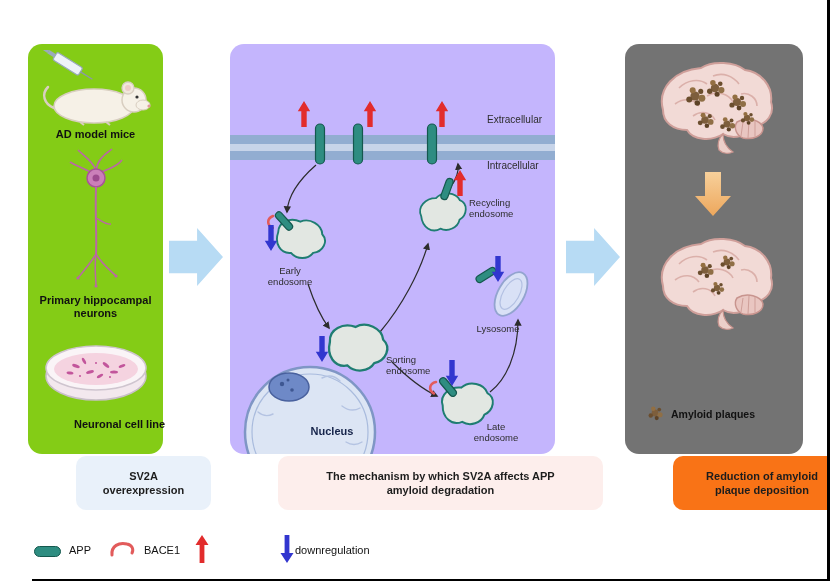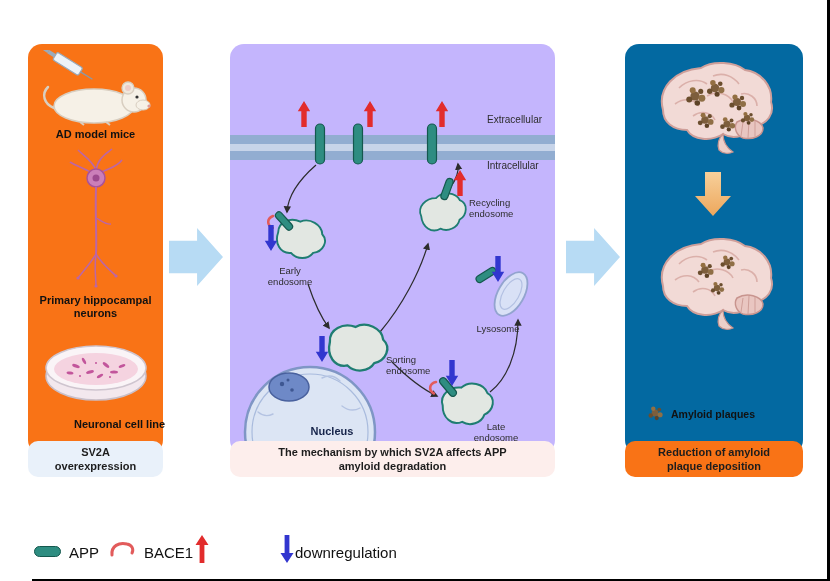--- a/index.html
+++ b/index.html
@@ -1,48 +1,48 @@
 <!DOCTYPE html>
 <html><head>
 <meta charset="utf-8">
 <style>
   html,body { margin:0; padding:0; background:#ffffff; }
   .canvas {
     position:relative; width:830px; height:581px; background:#ffffff;
     font-family:"Liberation Sans", sans-serif; overflow:hidden;
   }
   .panel { position:absolute; top:44px; height:410px; border-radius:14px; }
-  .panel-left  { left:28px;  width:135px; background:#f97316; }
+  .panel-left  { left:28px;  width:135px; background:#84cc16; }
   .panel-mid   { left:230px; width:325px; background:#c4b5fd; overflow:hidden; }
-  .panel-right { left:625px; width:178px; background:#0369a1; }
+  .panel-right { left:625px; width:178px; background:#737373; }
   .cap {
-    position:absolute; top:441px; height:36px; border-radius:10px;
+    position:absolute; top:456px; height:54px; border-radius:10px;
     display:flex; flex-direction:column; align-items:center; justify-content:center;
-    font-weight:bold; font-size:11px; line-height:1.3; text-align:center; color:#1d1d1d;
+    font-weight:bold; font-size:11px; line-height:1.3; text-align:center; color:#1d1d1d;margin-left:48px;
   }
   .cap-left  { left:28px;  width:135px; background:#e9f1fa; }
   .cap-mid   { left:230px; width:325px; background:#fdeeec; }
   .cap-right { left:625px; width:178px; background:#f97316; }
   .flow {
     position:absolute; top:228px; width:54px; height:58px; background:#b7dbf4;
     clip-path:polygon(0% 22%, 52% 22%, 52% 0%, 100% 50%, 52% 100%, 52% 78%, 0% 78%);
   }
   .flow-1 { left:169px; }
   .flow-2 { left:566px; }
   .abs { position:absolute; }
   .ilabel {
     position:absolute; left:0; width:100%; text-align:center;
     font-weight:bold; font-size:11px; color:#111; line-height:1.15;
   }
   svg text { font-family:"Liberation Sans", sans-serif; }
   .sl  { font-size:9.5px; fill:#2d2d2d; }
   .sl2 { font-size:10px;  fill:#2d2d2d; }
   .nuc { font-size:11px;  fill:#16244a; font-weight:bold; }
   .brainlbl { font-size:10.5px; fill:#111; font-weight:bold; }
-  .lg-label { position:absolute; top:544px; font-size:15px; color:#111; }
+  .lg-label { position:absolute; top:544px; font-size:11px; color:#111; }
   .app-chip {
     position:absolute; left:34px; top:546px; width:27px; height:11px;
     background:#2e8d81; border:1.5px solid #14584e; border-radius:6px; box-sizing:border-box;
   }
   .edge-right  { position:absolute; right:0; top:0; width:3px; height:581px; background:#000; }
   .edge-bottom { position:absolute; left:32px; right:0; bottom:0; height:2px; background:#000; }
 </style>
 </head>
 <body>
 

